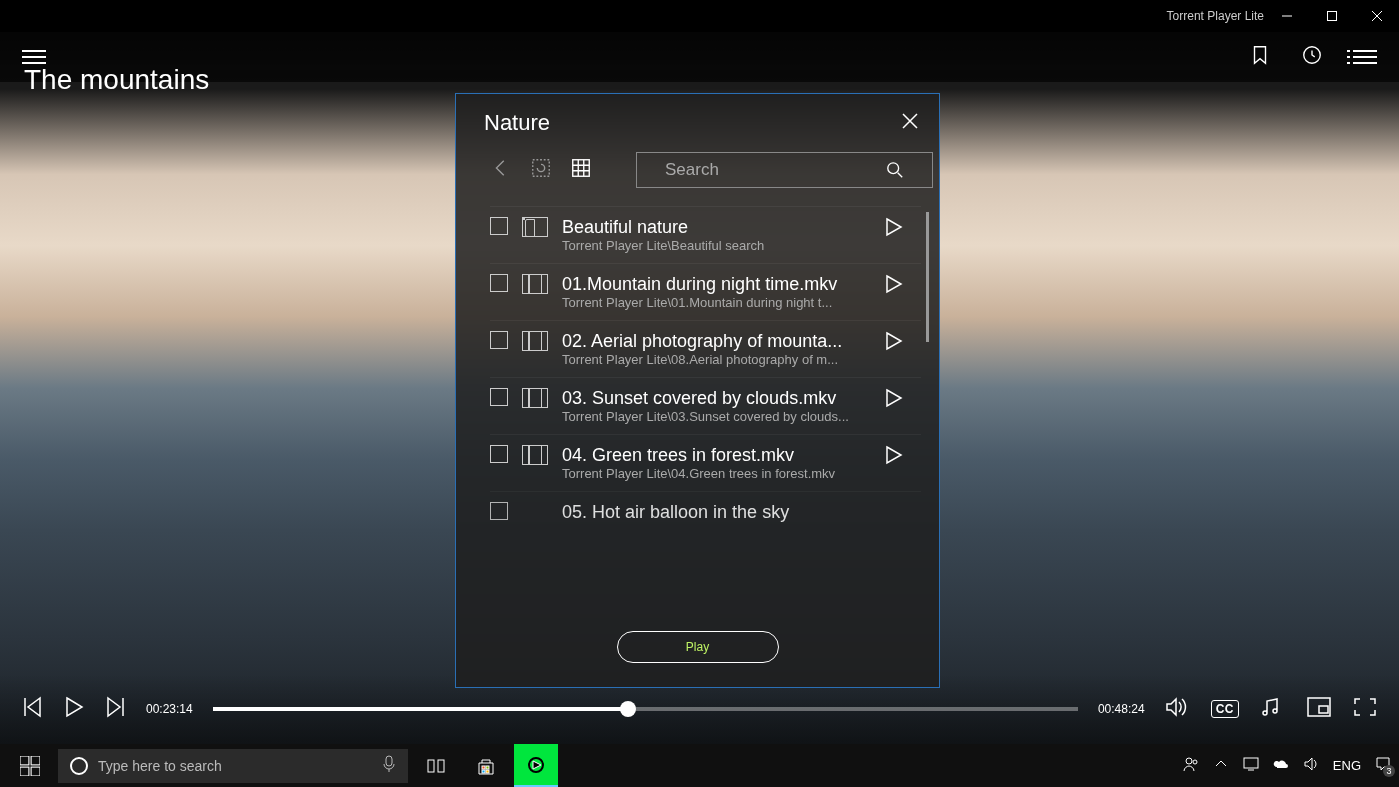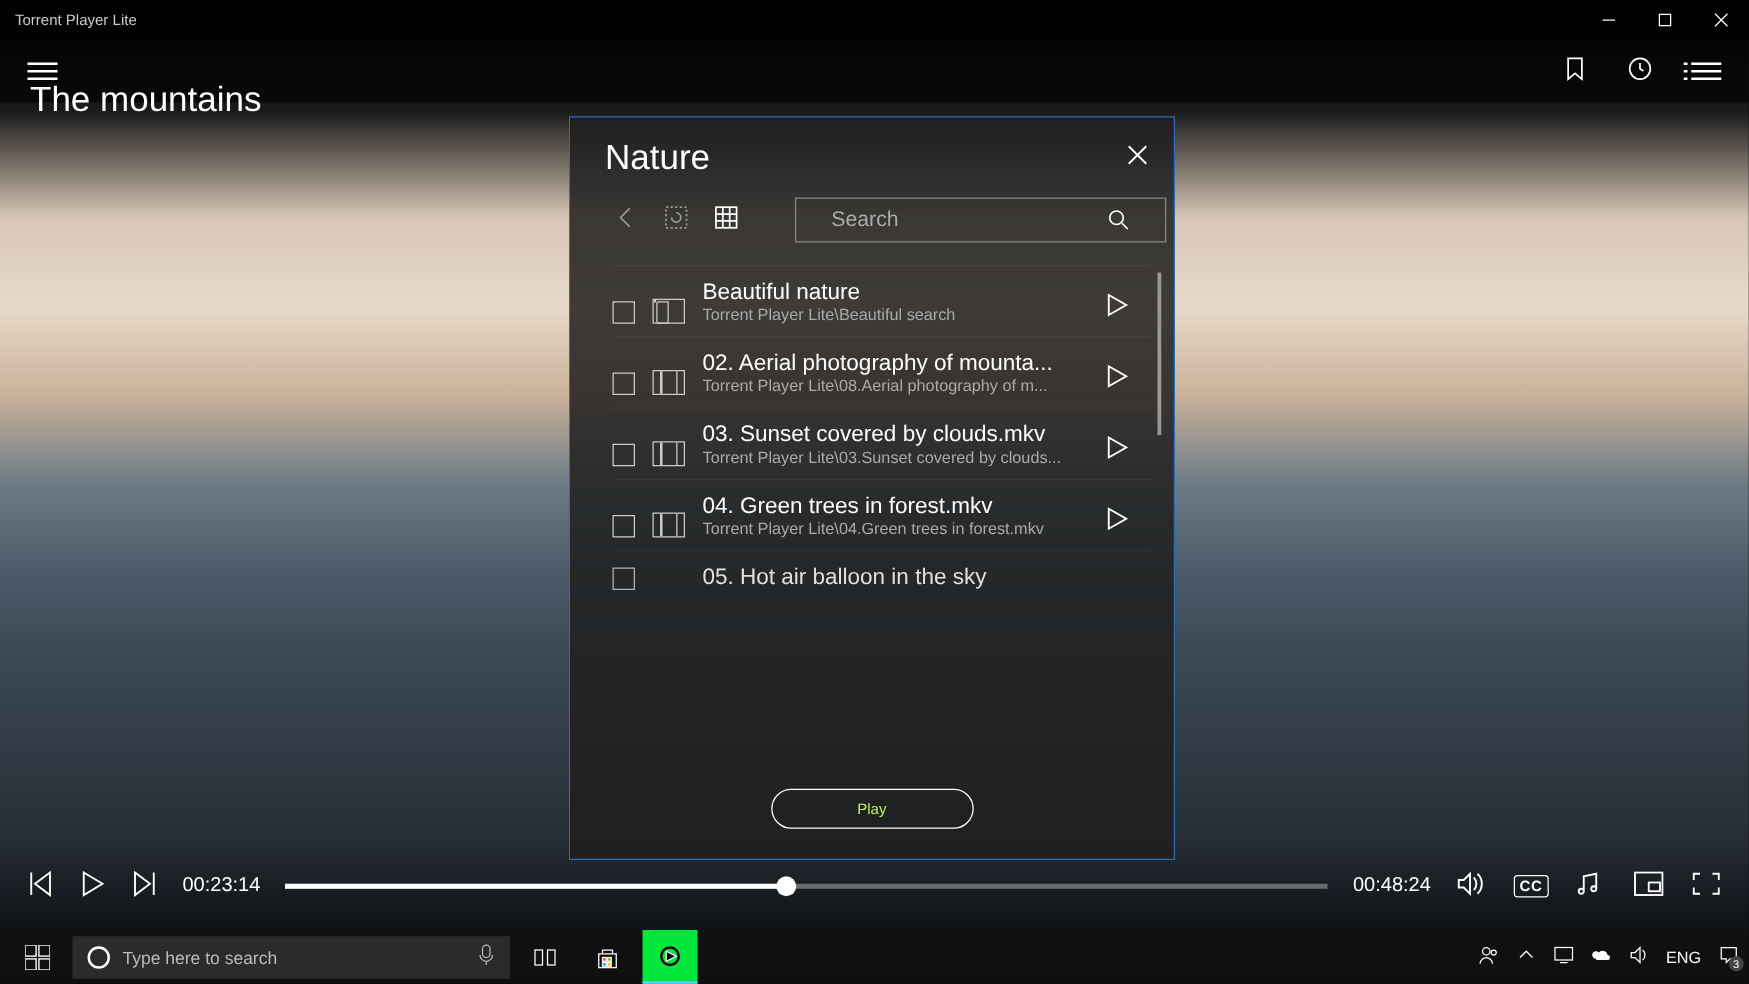--- a/index.html
+++ b/index.html
@@ -1,19 +1,19 @@
 <!DOCTYPE html>
 <html><head>
 <meta charset="utf-8">
 <style>
 * { margin: 0; padding: 0; box-sizing: border-box; font-family: 'Segoe UI', -apple-system, sans-serif; font-weight: 300; }
 html, body { width: 1399px; height: 787px; overflow: hidden; background: #000; color: #fff; }
 
 
-.titlebar { height: 32px; background: #000; display: flex; align-items: center; justify-content: space-between; padding: 0 0 0 12px; font-size: 12px; color: #ccc; }
+.titlebar { height: 32px; background: #000; display: flex; align-items: center; justify-content: space-between; padding: 0 0 0 24px; font-size: 12px; color: #ccc; text-align: right; }
 .titlebar-title { flex: 1; }
 .window-controls { display: flex; }
 .window-controls span { width: 45px; height: 32px; display: flex; align-items: center; justify-content: center; cursor: pointer; }
 .window-controls svg { width: 12px; height: 12px; stroke: #fff; fill: none; }
 
 
 .app-header { height: 50px; background: rgba(0,0,0,.65); display: flex; align-items: center; justify-content: space-between; padding: 0 22px; position: relative; z-index: 2; }
 .hamburger { display: flex; flex-direction: column; gap: 4px; cursor: pointer; }
 .hamburger span { width: 24px; height: 2px; background: #fff; }
 .header-right { display: flex; align-items: center; gap: 30px; }
@@ -30,34 +30,34 @@
     #6b7a85 50%, #4a5a68 60%, #3a4753 70%,
     #2b343d 85%, #1a1f24 100%);
   overflow: hidden;
 }
 .video-overlay-top { position: absolute; top: 0; left: 0; right: 0; height: 50px; background: linear-gradient(rgba(0,0,0,.4), transparent); }
 .video-title { position: absolute; top: 64px; left: 24px; font-size: 28px; color: #fff; z-index: 2; }
 
 
 .playlist { position: absolute; top: 93px; left: 455px; width: 485px; height: 595px; background: rgba(30,30,30,.85); border: 1px solid #2a6fb5; z-index: 5; display: flex; flex-direction: column; backdrop-filter: blur(2px); }
 .playlist-header { display: flex; align-items: center; justify-content: space-between; padding: 16px 20px 8px 28px; }
-.playlist-header h2 { font-size: 28px; font-weight: 400; }
+.playlist-header h2 { font-size: 22px; font-weight: 400; }
 .playlist-close { cursor: pointer; }
 .playlist-close svg { width: 18px; height: 18px; stroke: #fff; stroke-width: 1.5; }
 .playlist-toolbar { display: flex; align-items: center; gap: 18px; padding: 8px 24px 14px 34px; }
 .playlist-toolbar svg { width: 22px; height: 22px; stroke: #999; fill: none; stroke-width: 1.5; }
 .tool-active svg { stroke: #fff; }
 .searchbox { flex: 1; display: flex; align-items: center; border: 1px solid #888; height: 36px; padding: 0 28px; margin-left: 26px; }
 .searchbox input { flex: 1; background: transparent; border: none; outline: none; color: #fff; font-size: 17px; font-weight: 300; }
 .searchbox input::placeholder { color: #aaa; }
 .searchbox svg { width: 18px; height: 18px; stroke: #fff; }
 
 .playlist-items { flex: 1; overflow: hidden; padding: 4px 18px 0 34px; position: relative; }
 .scrollbar { position: absolute; right: 10px; top: 10px; width: 3px; height: 130px; background: #999; }
-.item { display: flex; align-items: flex-end; gap: 14px; padding: 10px 0; border-top: 1px solid rgba(255,255,255,.05); }
+.item { display: flex; align-items: flex-start; gap: 14px; padding: 10px 0; border-top: 1px solid rgba(255,255,255,.05); }
 .item:first-child { border-top: none; }
 .chk { width: 18px; height: 18px; border: 1.5px solid #ccc; flex-shrink: 0; }
 .type-icon { width: 26px; height: 20px; border: 1.5px solid #ccc; flex-shrink: 0; position: relative; }
 .type-folder::before, .type-folder::after { content:""; position:absolute; border:1.5px solid #ccc; }
 .type-folder::before { left:2px; top:1px; width:8px; height:16px; border-radius:2px 0 0 2px; }
 .type-media::before, .type-media::after { content:""; position:absolute; background:#ccc; width:1.5px; top:0; bottom:0; }
 .type-media::before { left:5px; }
 .type-media::after { right:5px; }
 .item-text { flex: 1; min-width: 0; }
 .item-title { font-size: 18px; color: #fff; white-space: nowrap; overflow: hidden; text-overflow: ellipsis; }
@@ -67,21 +67,21 @@
 
 .playlist-footer { padding: 20px 0 24px; display: flex; justify-content: center; }
 .play-btn { width: 162px; height: 32px; border: 1.5px solid #fff; border-radius: 21px; background: transparent; color: #bef264; font-size: 12px; font-weight: 300; cursor: pointer; }
 
 
 .player-controls { position: absolute; left: 0; right: 0; bottom: 43px; height: 70px; display: flex; align-items: center; padding: 0 22px; gap: 20px; z-index: 3; background: linear-gradient(transparent, rgba(0,0,0,.4)); }
 .pc-left { display: flex; align-items: center; gap: 22px; }
 .pc-left svg, .pc-right svg { stroke: #fff; fill: none; stroke-width: 1.5; }
 .pc-left svg { width: 20px; height: 22px; }
 .pc-right svg { width: 24px; height: 20px; }
-.time { font-size: 16px; }
+.time { font-size: 12px; }
 .progress { flex: 1; height: 4px; background: rgba(255,255,255,.35); position: relative; }
 .progress-fill { position: absolute; left: 0; top: 0; bottom: 0; width: 48%; background: #fff; }
 .progress-thumb { position: absolute; left: 48%; top: 50%; width: 16px; height: 16px; background: #fff; border-radius: 50%; transform: translate(-50%, -50%); }
 .pc-right { display: flex; align-items: center; gap: 22px; }
 .cc { border: 1.5px solid #fff; border-radius: 3px; font-size: 12px; padding: 1px 4px; font-weight: 600; letter-spacing: .5px; }
 
 
 .taskbar { position: absolute; bottom: 0; left: 0; right: 0; height: 43px; background: #101010; display: flex; align-items: center; padding: 0 8px; gap: 6px; z-index: 10; }
 .start svg { width: 18px; height: 18px; fill: #fff; }
 .search-task { display: flex; align-items: center; gap: 10px; background: #2b2b2b; width: 350px; height: 34px; padding: 0 12px; color: #bbb; font-size: 14px; }
@@ -182,20 +182,31 @@
       <div class="type-icon type-folder"></div>
       <div class="item-text">
         <div class="item-title">Beautiful nature</div>
         <div class="item-sub">Torrent Player Lite\Beautiful search</div>
       </div>
       <span class="item-play"><svg viewBox="0 0 18 20">
             <path d="M2 2l14 8-14 8V2z"></path>
           </svg></span>
     </div>
 
+    <div class="item">
+      <div class="chk"></div>
+      <div class="type-icon type-media"></div>
+      <div class="item-text">
+        <div class="item-title">01.Mountain during night time.mkv</div>
+        <div class="item-sub">Torrent Player Lite\01.Mountain during night t...</div>
+      </div>
+      <span class="item-play"><svg viewBox="0 0 18 20">
+            <path d="M2 2l14 8-14 8V2z"></path>
+          </svg></span>
+    </div>
 
     <div class="item">
       <div class="chk"></div>
       <div class="type-icon type-media"></div>
       <div class="item-text">
         <div class="item-title">02. Aerial photography of mounta...</div>
         <div class="item-sub">Torrent Player Lite\08.Aerial photography of m...</div>
       </div>
       <span class="item-play"><svg viewBox="0 0 18 20">
             <path d="M2 2l14 8-14 8V2z"></path>

